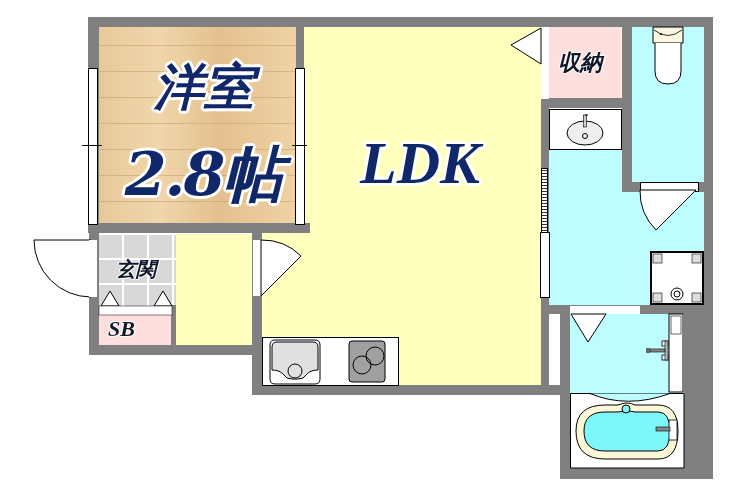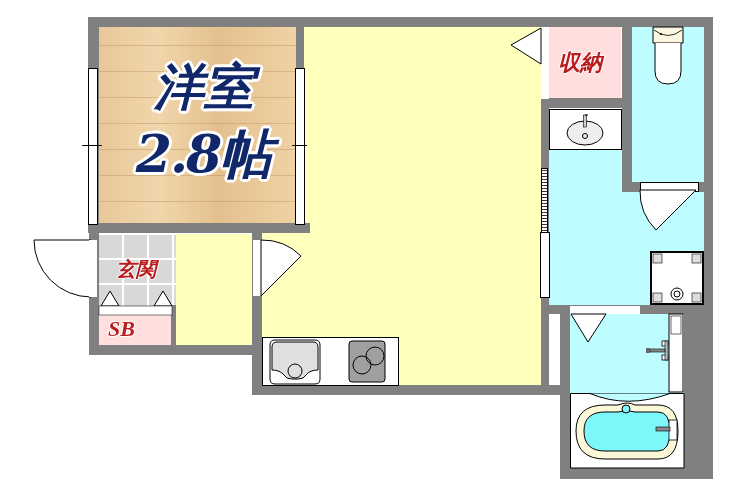--- a/index.html
+++ b/index.html
@@ -19,21 +19,21 @@
       linear-gradient(90deg, transparent 0 23px,#fff 23px 25px, transparent 25px) 0 0/25px 25px,
       linear-gradient(0deg, transparent 0 23px,#fff 23px 25px, transparent 25px) 0 0/25px 25px,
       #d8d8d8;
   }
   .label{position:absolute;color:#10286a;font-style:italic;font-weight:bold;
     text-shadow:
       2px 0 0 #fff,-2px 0 0 #fff,0 2px 0 #fff,0 -2px 0 #fff,
       2px 2px 0 #fff,-2px -2px 0 #fff,2px -2px 0 #fff,-2px 2px 0 #fff,
       3px 0 0 #fff,-3px 0 0 #fff,0 3px 0 #fff,0 -3px 0 #fff;
     line-height:1;white-space:nowrap;text-align:center;}
-  .label-sm{position:absolute;color:#b91c1c;font-style:italic;font-weight:bold;line-height:1;white-space:nowrap;
+  .label-sm{position:absolute;color:#0f172a;font-style:italic;font-weight:bold;line-height:1;white-space:nowrap;
     text-shadow:1px 0 0 #fff,-1px 0 0 #fff,0 1px 0 #fff,0 -1px 0 #fff;}
   .white{position:absolute;background:#fff;}
   svg{position:absolute;overflow:visible;}
 </style>
 </head>
 <body>
 
 <div class="abs" style="left:0;top:0;width:743px;height:496px;">
 
   <div class="floor-wood" style="left:99px;top:27px;width:200px;height:201px;"></div>
@@ -178,20 +178,21 @@
     <path d="M0.5,0.5 L114,0.5 L114,75 L0.5,75 Z" fill="#fff" stroke="#000" stroke-width="1"></path>
     <path d="M20,0.5 Q57,16 100,0.5" fill="#bdfdff" stroke="#000" stroke-width="1"></path>
     <path d="M6,38 Q6,12 35,12 L48,12 Q58,8 65,12 L88,12 Q108,12 108,38 Q108,66 88,66 L35,66 Q6,66 6,38 Z" fill="#fbf8d8" stroke="#000" stroke-width="1"></path>
     <path d="M14,38 Q14,19 35,19 L48,19 Q57,16 65,19 L88,19 Q100,19 100,38 Q100,58 88,58 L35,58 Q14,58 14,38 Z" fill="#7ef7fa" stroke="#000" stroke-width="1"></path>
     <circle cx="56" cy="16" r="4" fill="#7ef7fa" stroke="#000" stroke-width="1"></circle>
     <rect x="99" y="27" width="8" height="20" fill="#fff" stroke="#000" stroke-width="0.8"></rect>
     <rect x="86" y="34" width="14" height="4" fill="#888" stroke="#000" stroke-width="0.6"></rect>
   </svg>
 
   <div class="label" style="left:134px;top:62px;width:140px;font-size:50px;">洋室</div>
-  <div class="label" style="left:118px;top:128px;width:170px;font-size:52px;letter-spacing:-2px;">2.8帖</div>
+  <div class="label" style="left:118px;top:144px;width:170px;font-size:60px;letter-spacing:-2px;">2.8帖</div>
 
+  <div class="label" style="left:340px;top:133px;width:160px;font-size:60px;font-family:'Liberation Serif',serif;">LDK</div>
 
   <div class="label-sm" style="left:558px;top:51px;font-size:22px;">収納</div>
   <div class="label-sm" style="left:116px;top:259px;font-size:20px;">玄関</div>
   <div class="label-sm" style="left:108px;top:318px;font-size:22px;font-family:Liberation Serif, serif;">SB</div>
 
 </div>
 
 </body></html>

